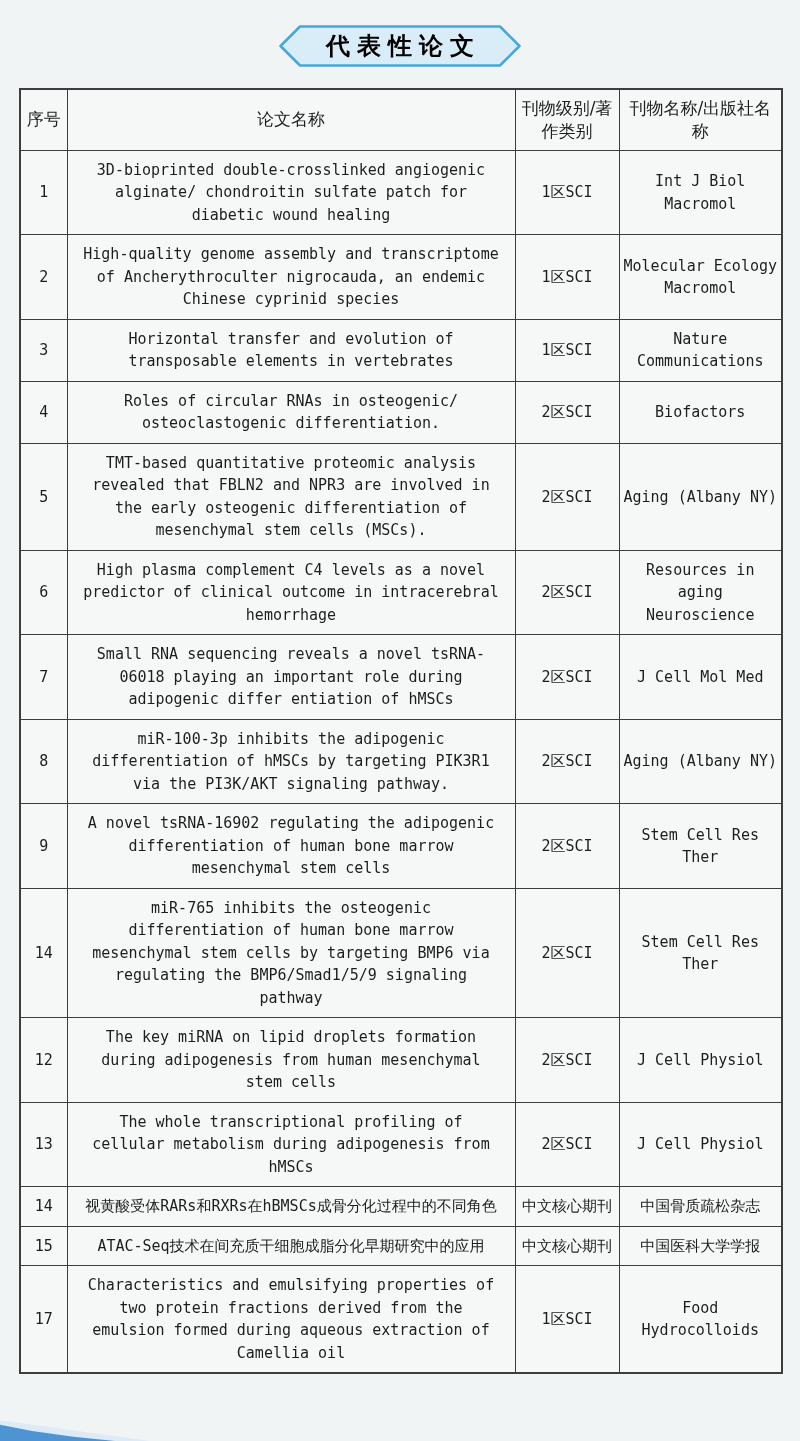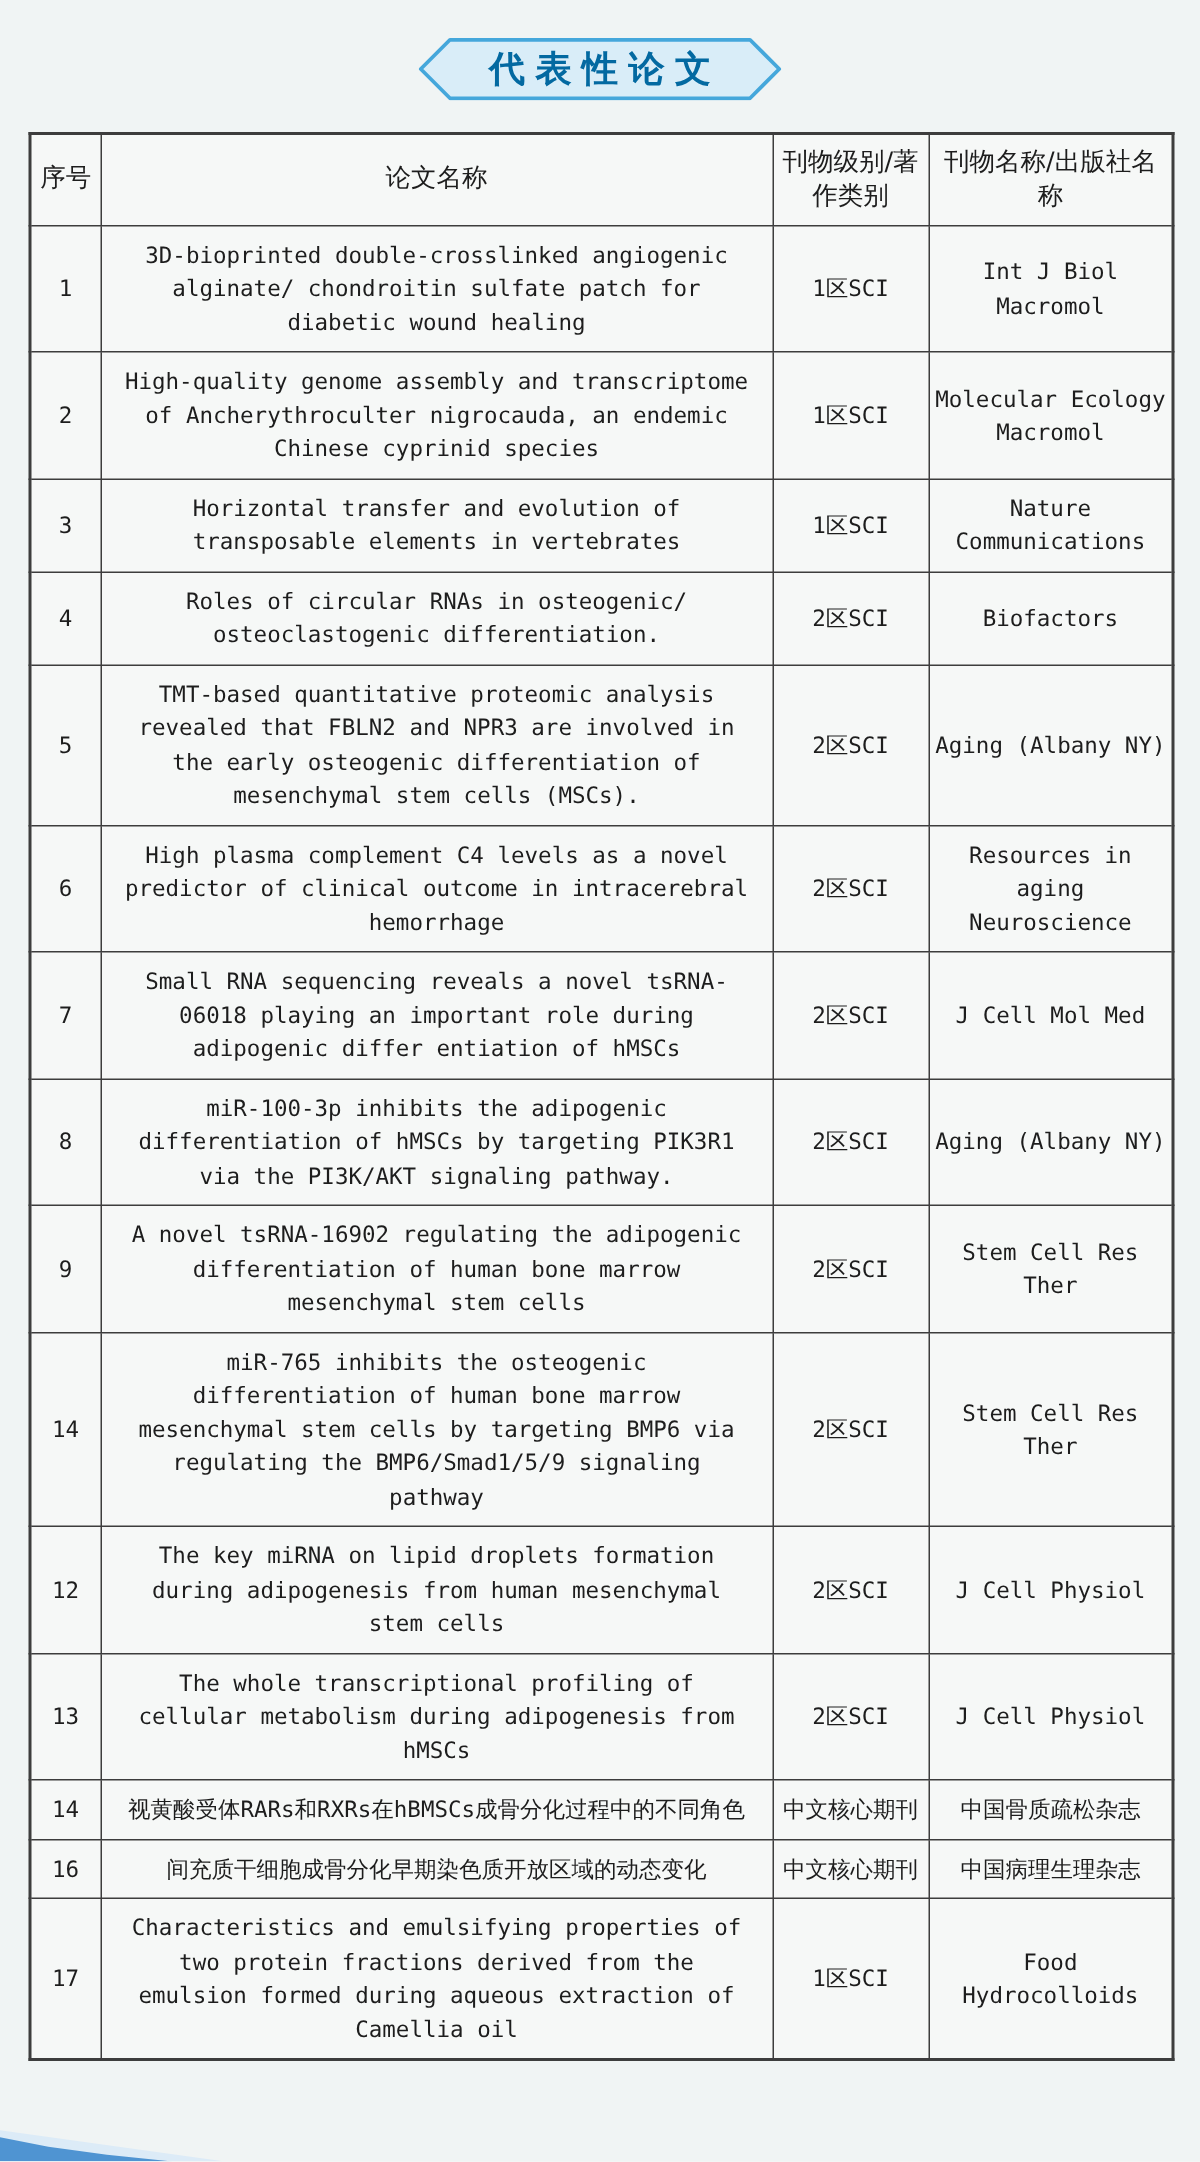--- a/index.html
+++ b/index.html
@@ -28,21 +28,21 @@
   .banner svg { position: absolute; top: 0; left: 0; }
   .banner-text {
     position: absolute;
     inset: 0;
     display: flex;
     align-items: center;
     justify-content: center;
     font-size: 24px;
     font-weight: bold;
     letter-spacing: 7px;
-    color: #0369a1;
+    color: #000000;
     font-family: "DejaVu Sans", "Liberation Sans", sans-serif;
     padding-left: 7px; 
   }
 
   
   .table-wrap {
     margin: 21px auto 0 auto;
     width: 762px;
   }
   table {
@@ -195,24 +195,24 @@
     <td class="c-level">2区SCI</td>
     <td class="c-journal">J Cell Physiol</td>
   </tr>
         <tr>
     <td class="c-no">14</td>
     <td class="c-title">视黄酸受体RARs和RXRs在hBMSCs成骨分化过程中的不同角色</td>
     <td class="c-level">中文核心期刊</td>
     <td class="c-journal">中国骨质疏松杂志</td>
   </tr>
         <tr>
-    <td class="c-no">16</td>
-    <td class="c-title">间充质干细胞成骨分化早期染色质开放区域的动态变化</td>
+    <td class="c-no">15</td>
+    <td class="c-title">ATAC-Seq技术在间充质干细胞成脂分化早期研究中的应用</td>
     <td class="c-level">中文核心期刊</td>
-    <td class="c-journal">中国病理生理杂志</td>
+    <td class="c-journal">中国医科大学学报</td>
   </tr>
         <tr>
     <td class="c-no">17</td>
     <td class="c-title">Characteristics and emulsifying properties of two protein fractions derived from the emulsion formed during aqueous extraction of Camellia oil</td>
     <td class="c-level">1区SCI</td>
     <td class="c-journal">Food Hydrocolloids</td>
   </tr>
       </tbody>
   </table>
 </div>

